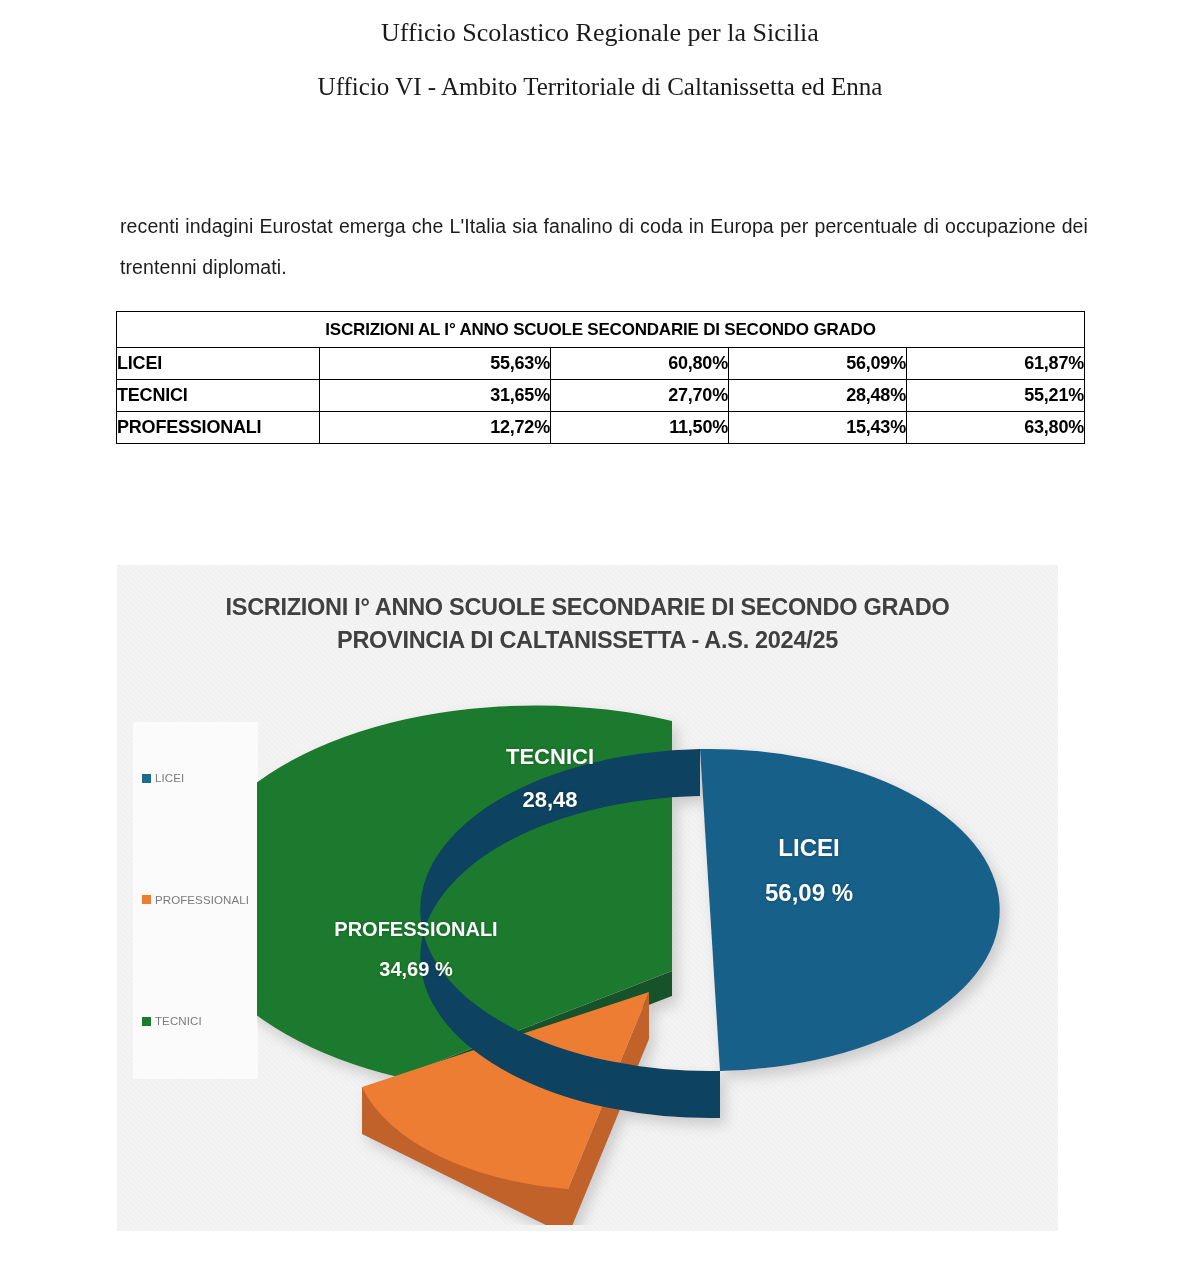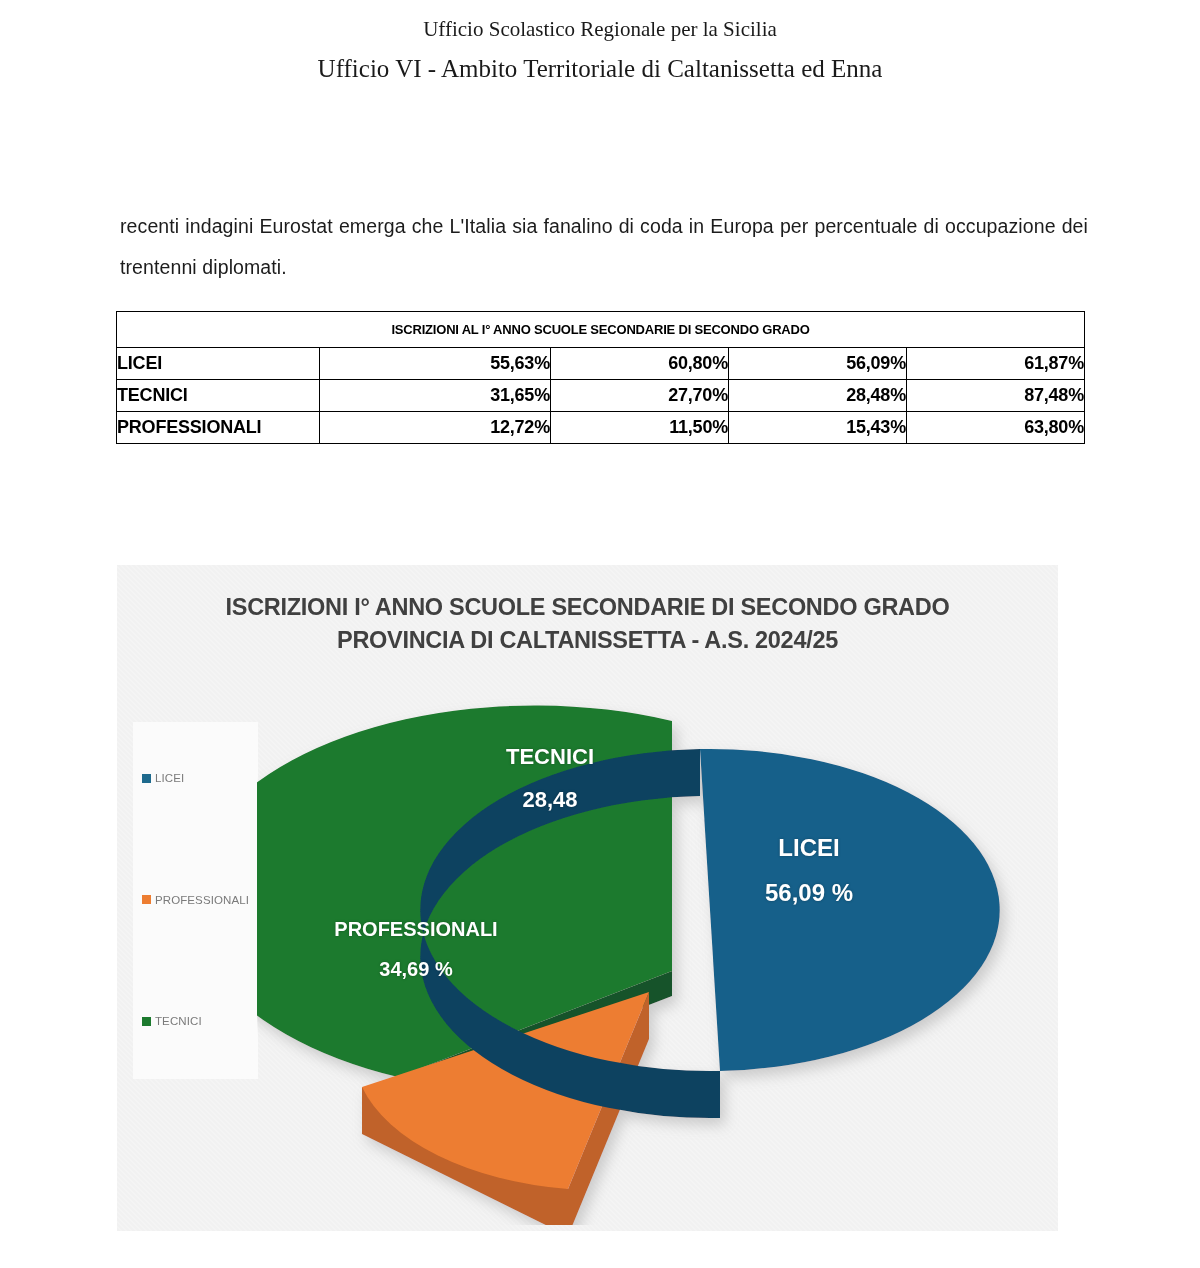--- a/index.html
+++ b/index.html
@@ -20,30 +20,30 @@
     font-style: italic;
     font-weight: 700;
     font-size: 30px;
     color: #1a1a1a;
     letter-spacing: 0.3px;
     line-height: 1.25;
     margin-top: 22px;
   }
   .lh-line2 {
     font-family: "Liberation Serif", serif;
-    font-size: 21px;
+    font-size: 26px;
     color: #1a1a1a;
     margin-top: 12px;
     line-height: 1.3;
   }
   .lh-line3 {
     font-family: "Liberation Serif", serif;
     font-size: 25px;
     color: #1a1a1a;
-    margin-top: 10px;
+    margin-top: 21px;
     line-height: 1.3;
   }
 
   
   .body-para {
     position: absolute;
     left: 120px;
     top: 186px;
     width: 968px;
     font-size: 19.5px;
@@ -63,21 +63,21 @@
     table-layout: fixed;
   }
   .data-table td, .data-table th {
     border: 1.5px solid #000;
     padding: 0;
     font-weight: 700;
     color: #000;
   }
   .tbl-title {
     text-align: center;
-    font-size: 13px;
+    font-size: 17px;
     height: 36px;
     letter-spacing: -0.2px;
   }
   .tbl-head {
     text-align: center;
     font-size: 16.5px;
     height: 93px;
     vertical-align: middle;
     line-height: 1.3;
     letter-spacing: -0.1px;
@@ -205,21 +205,21 @@
       <td class="tbl-val">55,63%</td>
       <td class="tbl-val">60,80%</td>
       <td class="tbl-val">56,09%</td>
       <td class="tbl-val">61,87%</td>
     </tr>
     <tr>
       <td class="tbl-rowlabel">TECNICI</td>
       <td class="tbl-val">31,65%</td>
       <td class="tbl-val">27,70%</td>
       <td class="tbl-val">28,48%</td>
-      <td class="tbl-val">87,48%</td>
+      <td class="tbl-val">55,21%</td>
     </tr>
     <tr>
       <td class="tbl-rowlabel">PROFESSIONALI</td>
       <td class="tbl-val">12,72%</td>
       <td class="tbl-val">11,50%</td>
       <td class="tbl-val">15,43%</td>
       <td class="tbl-val">63,80%</td>
     </tr>
   </tbody>
 </table>

